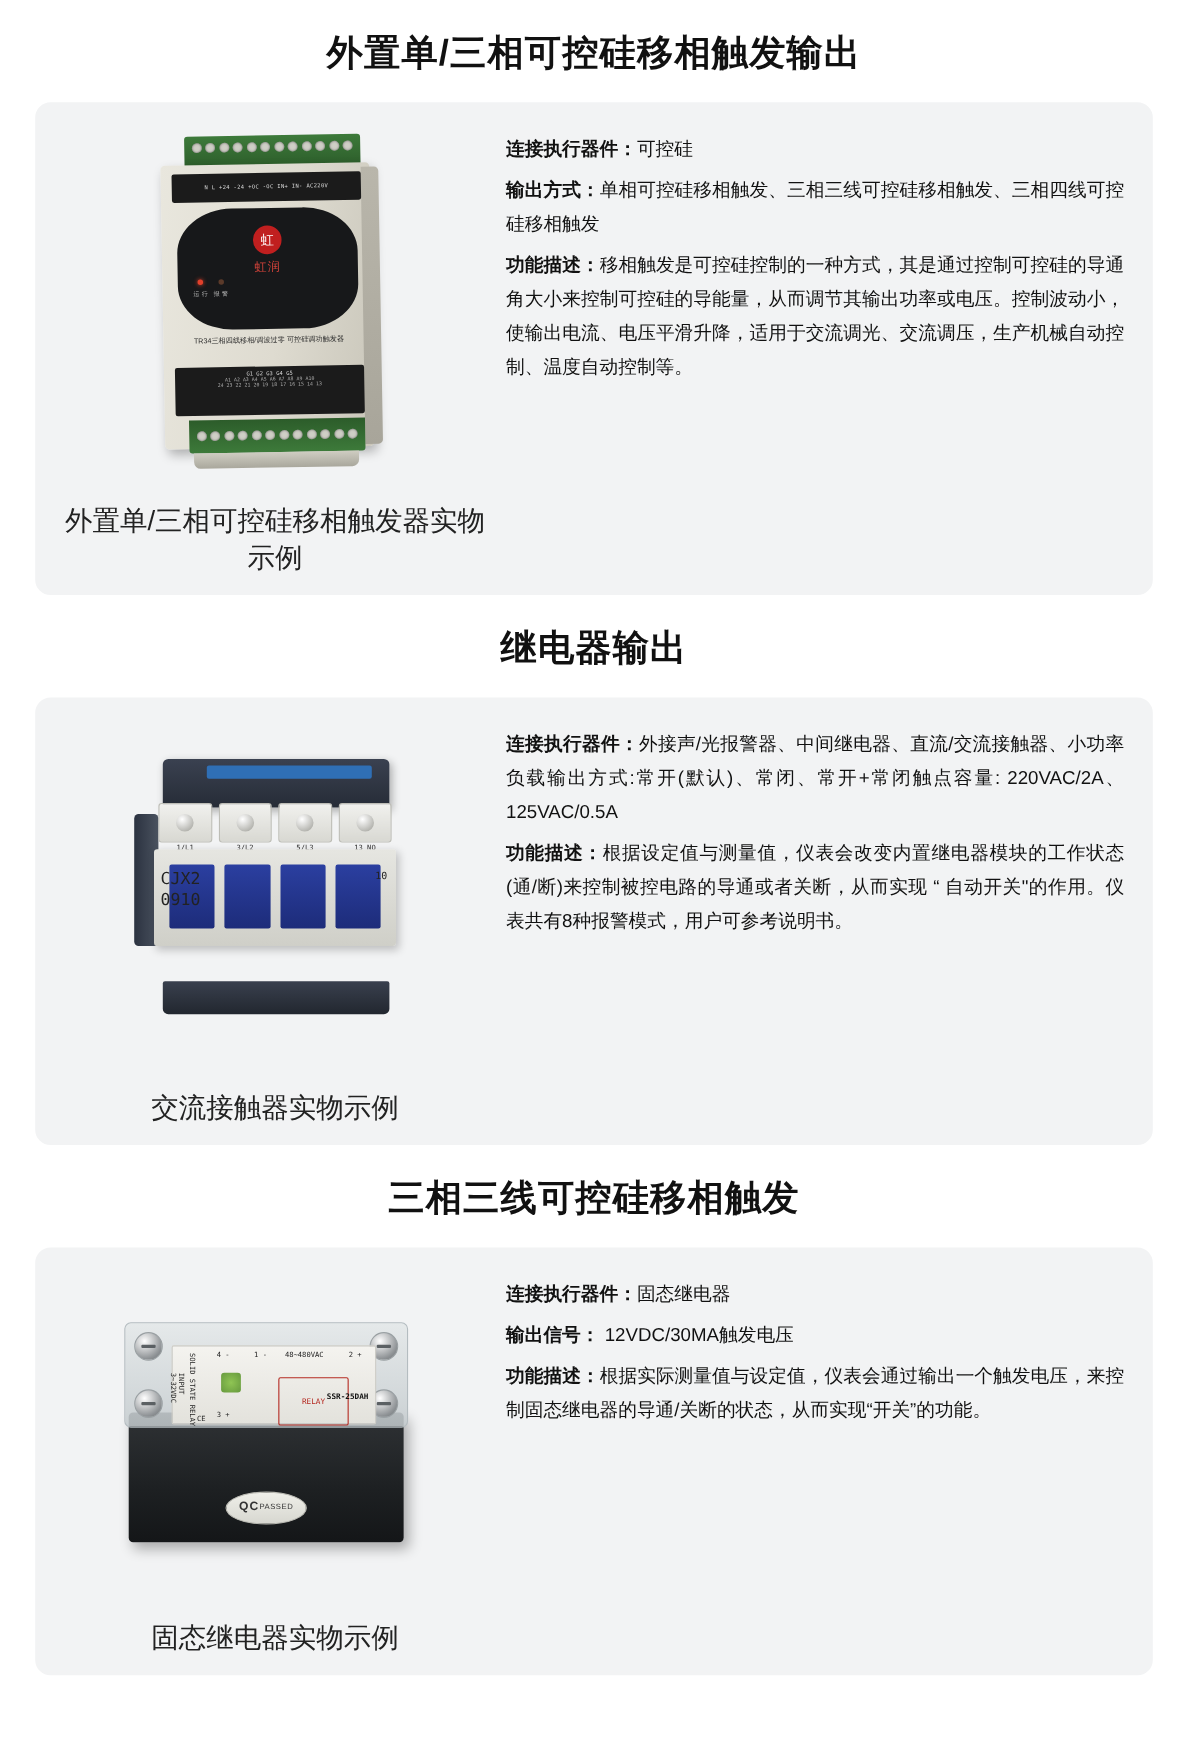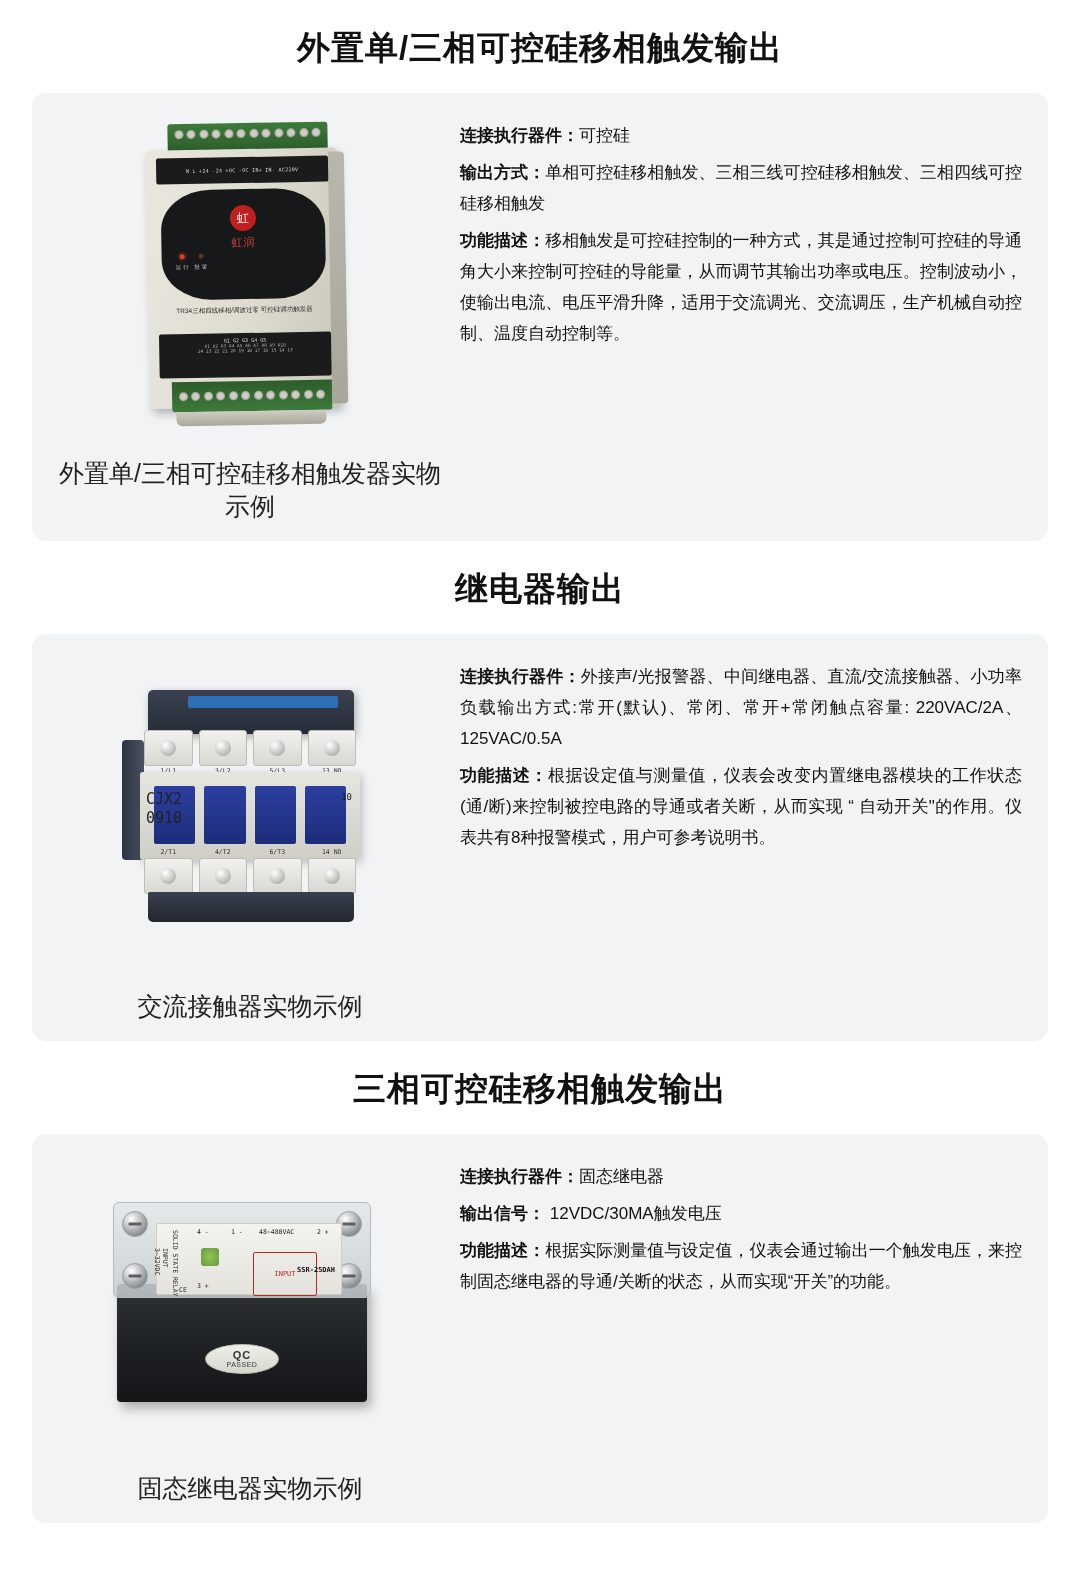--- a/index.html
+++ b/index.html
@@ -362,27 +362,27 @@
     background: radial-gradient(circle at 35% 30%, #ffffff, #8e9295 70%, #6c7073);
     border: 1px solid #9aa0a3;
   }
   .dev3-screw::after {
     content: "";
     position: absolute; left: 50%; top: 50%;
     transform: translate(-50%,-50%);
     width: 13px; height: 3px; background: #5b6063; border-radius: 1px;
   }
   .dev3-qc {
-    position: absolute; left: 50%; bottom: 28px;
+    position: absolute; left: 50%; bottom: 16px;
     transform: translateX(-50%);
     width: 74px; height: 30px;
     border-radius: 50%;
     background: linear-gradient(180deg,#efefe9,#d7d7d0);
     border: 1px solid #b9b9b2;
-    display: flex; flex-direction: column;
+    display: flex; flex-direction: row;
     align-items: center; justify-content: center;
     font-size: 9px; color: #333; line-height: 1.05; margin-top: 36px;
   }
   .dev3-qc b { font-size: 11px; letter-spacing: 1px; }
   .dev3-qc s { font-size: 7px; text-decoration: none; letter-spacing: .5px; }
   .dev3-load {
     position: absolute; left: 96px; top: 28px;
     width: 64px; height: 44px;
     border: 1.5px solid #b52a22;
     border-radius: 2px;
@@ -516,55 +516,37 @@
                 <i></i>
                 <i></i>
                 <i></i>
               </div>
             <div class="dev2-model">
               <div>CJX2</div>
               <div>0910</div>
             </div>
             <div class="dev2-no">10</div>
           </div>
-          <div class="dev2-terminals down">
-            <div class="term">
-                <i></i>
-                <span>2/T1</span>
-              </div>
-            <div class="term">
-                <i></i>
-                <span>4/T2</span>
-              </div>
-            <div class="term">
-                <i></i>
-                <span>6/T3</span>
-              </div>
-            <div class="term">
-                <i></i>
-                <span>14 NO</span>
-              </div>
-          </div>
           <div class="dev2-bot"></div>
         </div>
       </div>
       <div class="caption">交流接触器实物示例</div>
     </div>
 
     <div class="card-right">
       <p class="para">
         <span class="lbl">连接执行器件：</span><span>外接声/光报警器、中间继电器、直流/交流接触器、小功率负载输出方式:常开(默认)、常闭、常开+常闭触点容量: 220VAC/2A、125VAC/0.5A</span>
       </p>
       <p class="para">
         <span class="lbl">功能描述：</span><span>根据设定值与测量值，仪表会改变内置继电器模块的工作状态(通/断)来控制被控电路的导通或者关断，从而实现 “ 自动开关"的作用。仪表共有8种报警模式，用户可参考说明书。</span>
       </p>
     </div>
   </div>
 
-  <h2 class="section-title">三相可控硅移相触发输出</h2>
+  <h2 class="section-title">三相三线可控硅移相触发</h2>
 
   <div class="card">
     <div class="card-left">
       <div class="dev3-wrap">
         <div class="dev3">
           <div class="dev3-base">
             <div class="dev3-qc">
               <b>QC</b>
               <s>PASSED</s>
             </div>
@@ -579,21 +561,21 @@
               <div class="dev3-txt" style="left:22px; top:6px; transform:rotate(90deg); transform-origin:left top;">SOLID STATE RELAY</div>
               <div class="dev3-txt" style="left:12px; top:24px; transform:rotate(90deg); transform-origin:left top; white-space:pre;">INPUT
 3~32VDC</div>
               <div class="dev3-txt" style="left:74px; top:4px;">1 -</div>
               <div class="dev3-txt" style="left:102px; top:4px;">48~480VAC</div>
               <div class="dev3-txt" style="left:160px; top:4px;">2 +</div>
               <div class="dev3-txt" style="left:40px; top:4px;">4 -</div>
               <div class="dev3-txt" style="left:40px; bottom:4px;">3 +</div>
               <div class="dev3-txt" style="left:22px; bottom:0;">CE</div>
               <div class="dev3-load">
-                <span>INPUT</span>
+                <span>RELAY</span>
               </div>
               <div class="dev3-ssr">SSR-25DAH</div>
             </div>
           </div>
         </div>
       </div>
       <div class="caption">固态继电器实物示例</div>
     </div>
 
     <div class="card-right">

